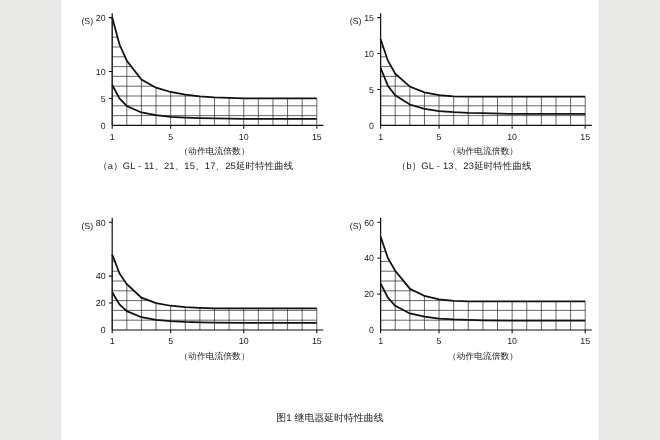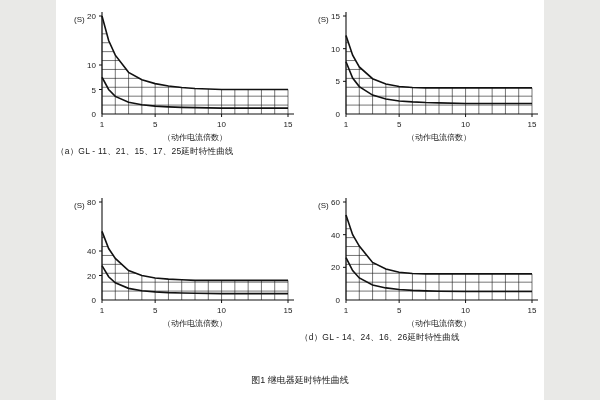--- a/index.html
+++ b/index.html
@@ -56,21 +56,21 @@
     height: 140px;
   }
   .svg-chart {
     display: block;
   }
   .caption {
     position: absolute;
     left: 0;
     top: 142px;
     width: 244px;
-    text-align: left;
+    text-align: center;
     font-size: 8.5px;
     color: #1a1a1a;
     letter-spacing: 0.2px;
   }
   .figure-title {
     position: absolute;
     left: 56px;
     top: 374px;
     width: 488px;
     text-align: center;
@@ -226,20 +226,21 @@
             <g stroke="#111" stroke-width="1">
               <line x1="43" y1="12" x2="46" y2="12"></line>
             </g>
             <text x="40" y="15" text-anchor="end" class="ax-num">15</text>
             <text x="40" y="113" text-anchor="end" class="ax-num">0</text>
             <path d="M 46.00 31.60 L 52.64 51.20 L 59.29 62.96 L 72.57 74.72 L 85.86 79.95 L 99.14 82.56 L 112.43 83.54 L 125.71 83.87 L 139.00 83.87 L 165.57 83.87 L 192.14 83.87 L 232.00 83.87" fill="none" stroke="#111" stroke-width="1.6"></path>
             <path d="M 46.00 57.73 L 52.64 74.07 L 59.29 82.56 L 72.57 91.05 L 85.86 94.97 L 99.14 96.93 L 112.43 97.91 L 125.71 98.57 L 139.00 98.89 L 165.57 99.55 L 192.14 99.55 L 232.00 99.55" fill="none" stroke="#111" stroke-width="1.6"></path>
             <text x="139" y="136" text-anchor="middle" class="ax-xlabel">（动作电流倍数）</text>
           </svg>
       </div>
+      <div class="caption">（b）GL - 13、23延时特性曲线</div>
     </div>
 
     <div class="cell c2">
       <div class="chart-wrap">
         <svg class="svg-chart" width="244" height="140" viewBox="0 0 244 140">
             <text x="18" y="18" class="ax-unit">(S)</text>
             <g stroke="#1a1a1a" stroke-width="0.6" fill="none">
               <line x1="46" y1="41.400000000000006" x2="46" y2="110"></line>
               <line x1="59.285714285714285" y1="68.35" x2="59.285714285714285" y2="110"></line>
               <line x1="72.57142857142857" y1="80.6" x2="72.57142857142857" y2="110"></line>
@@ -366,19 +367,18 @@
             <g stroke="#111" stroke-width="1">
               <line x1="43" y1="12" x2="46" y2="12"></line>
             </g>
             <text x="40" y="15" text-anchor="end" class="ax-num">60</text>
             <text x="40" y="113" text-anchor="end" class="ax-num">0</text>
             <path d="M 46.00 25.07 L 52.64 44.67 L 59.29 56.10 L 72.57 72.43 L 85.86 78.97 L 99.14 82.23 L 112.43 83.54 L 125.71 83.87 L 139.00 83.87 L 165.57 83.87 L 192.14 83.87 L 232.00 83.87" fill="none" stroke="#111" stroke-width="1.6"></path>
             <path d="M 46.00 67.53 L 52.64 80.60 L 59.29 87.95 L 72.57 94.97 L 85.86 97.91 L 99.14 99.55 L 112.43 100.36 L 125.71 100.85 L 139.00 101.18 L 165.57 101.51 L 192.14 101.51 L 232.00 101.51" fill="none" stroke="#111" stroke-width="1.6"></path>
             <text x="139" y="136" text-anchor="middle" class="ax-xlabel">（动作电流倍数）</text>
           </svg>
       </div>
-      <div class="caption">（d）GL - 14、24、16、26延时特性曲线</div>
     </div>
 
   </div>
 
   <div class="figure-title">图1  继电器延时特性曲线</div>
 </div>
 
 </body></html>

